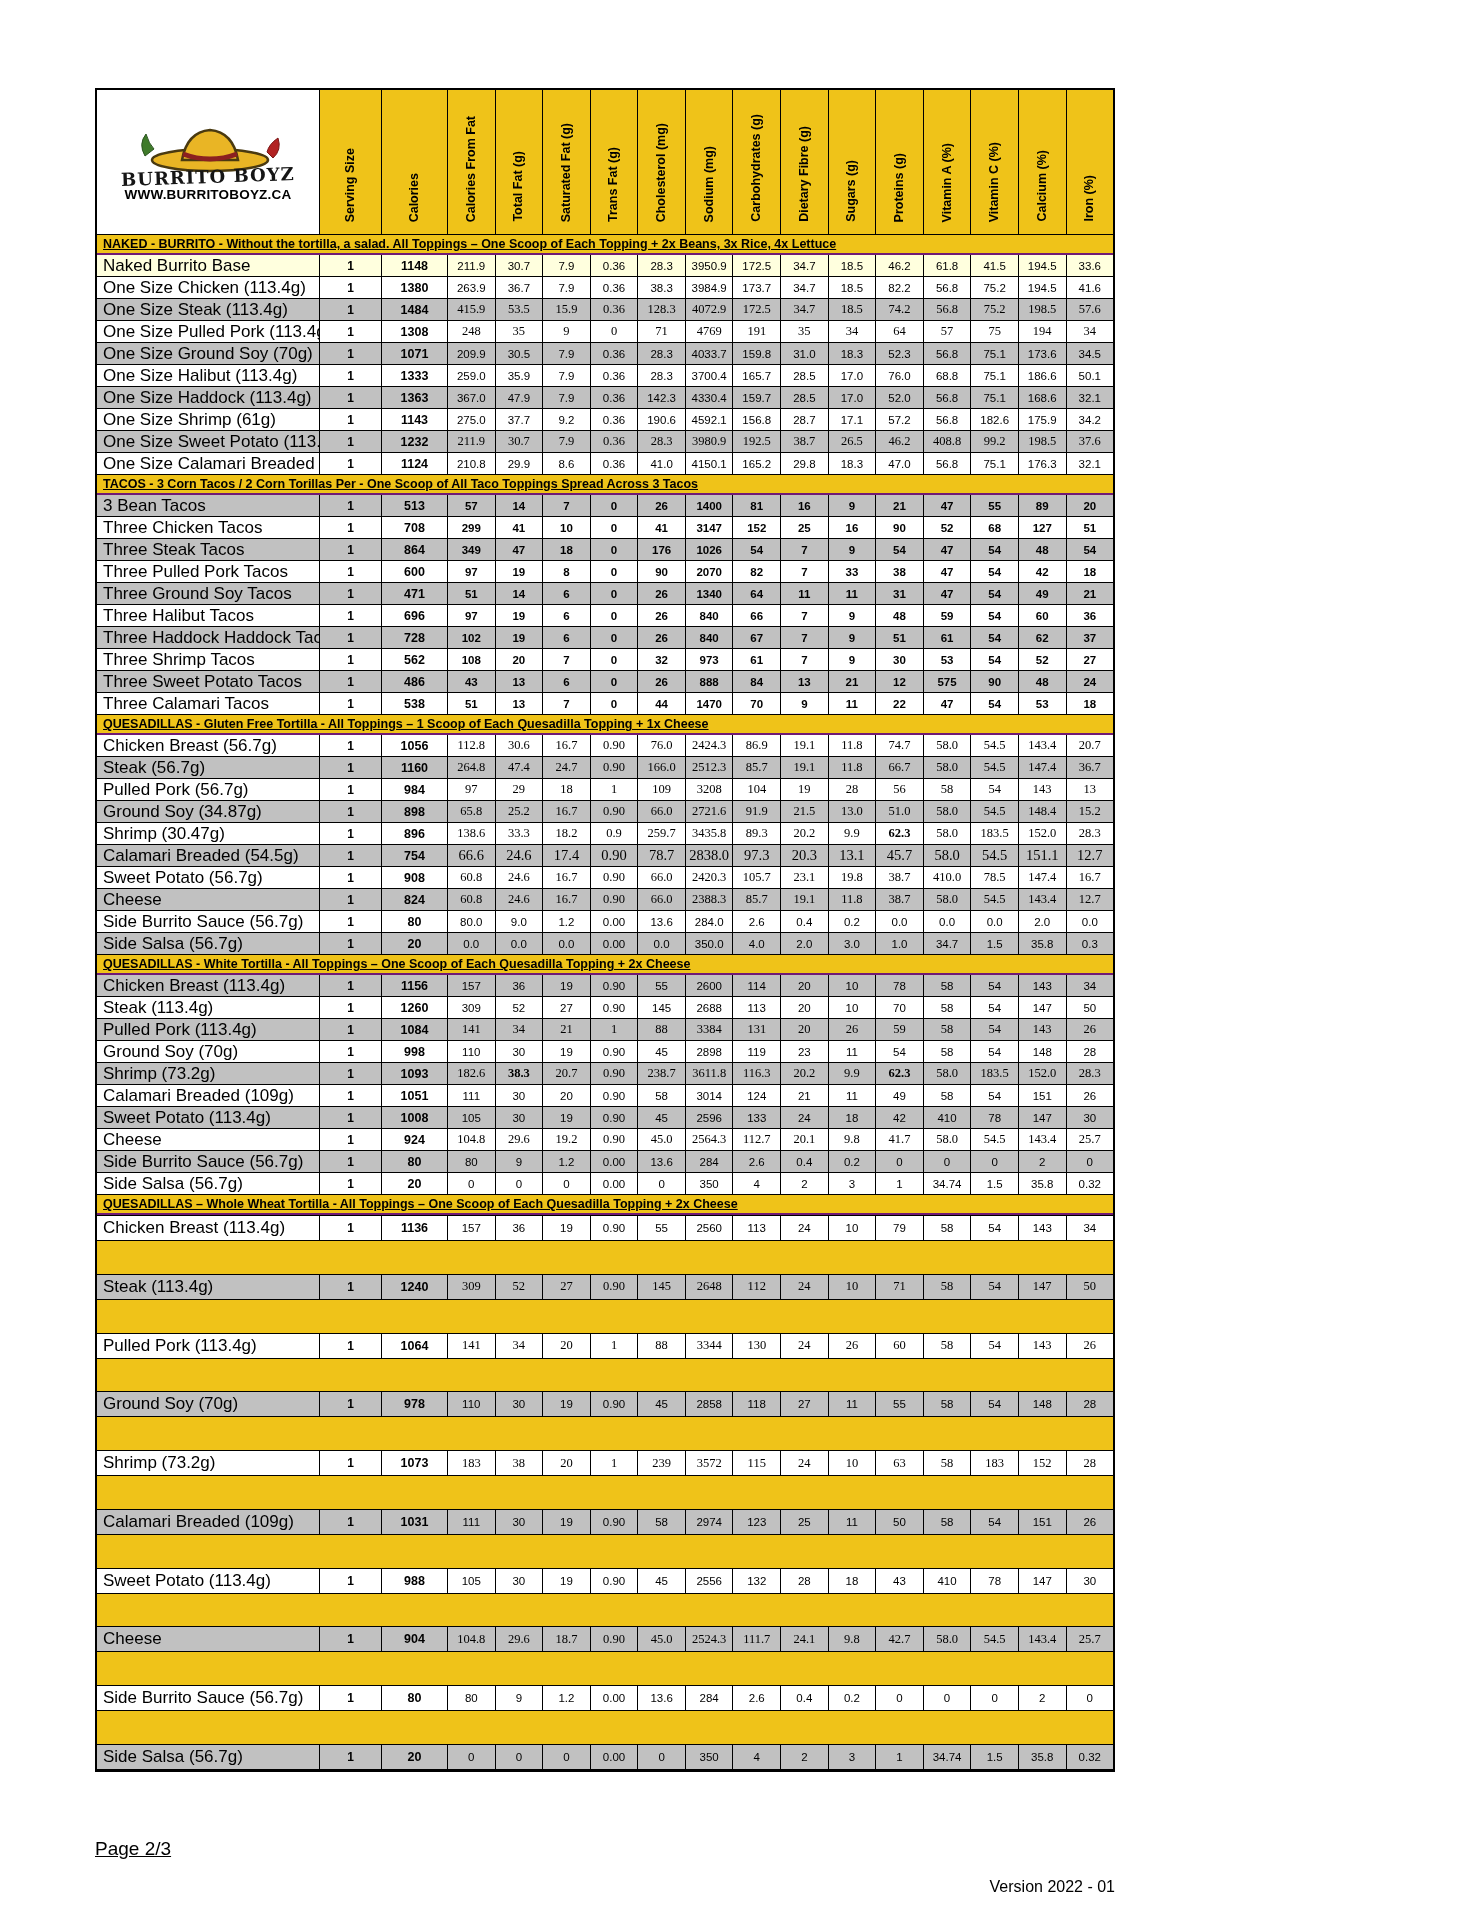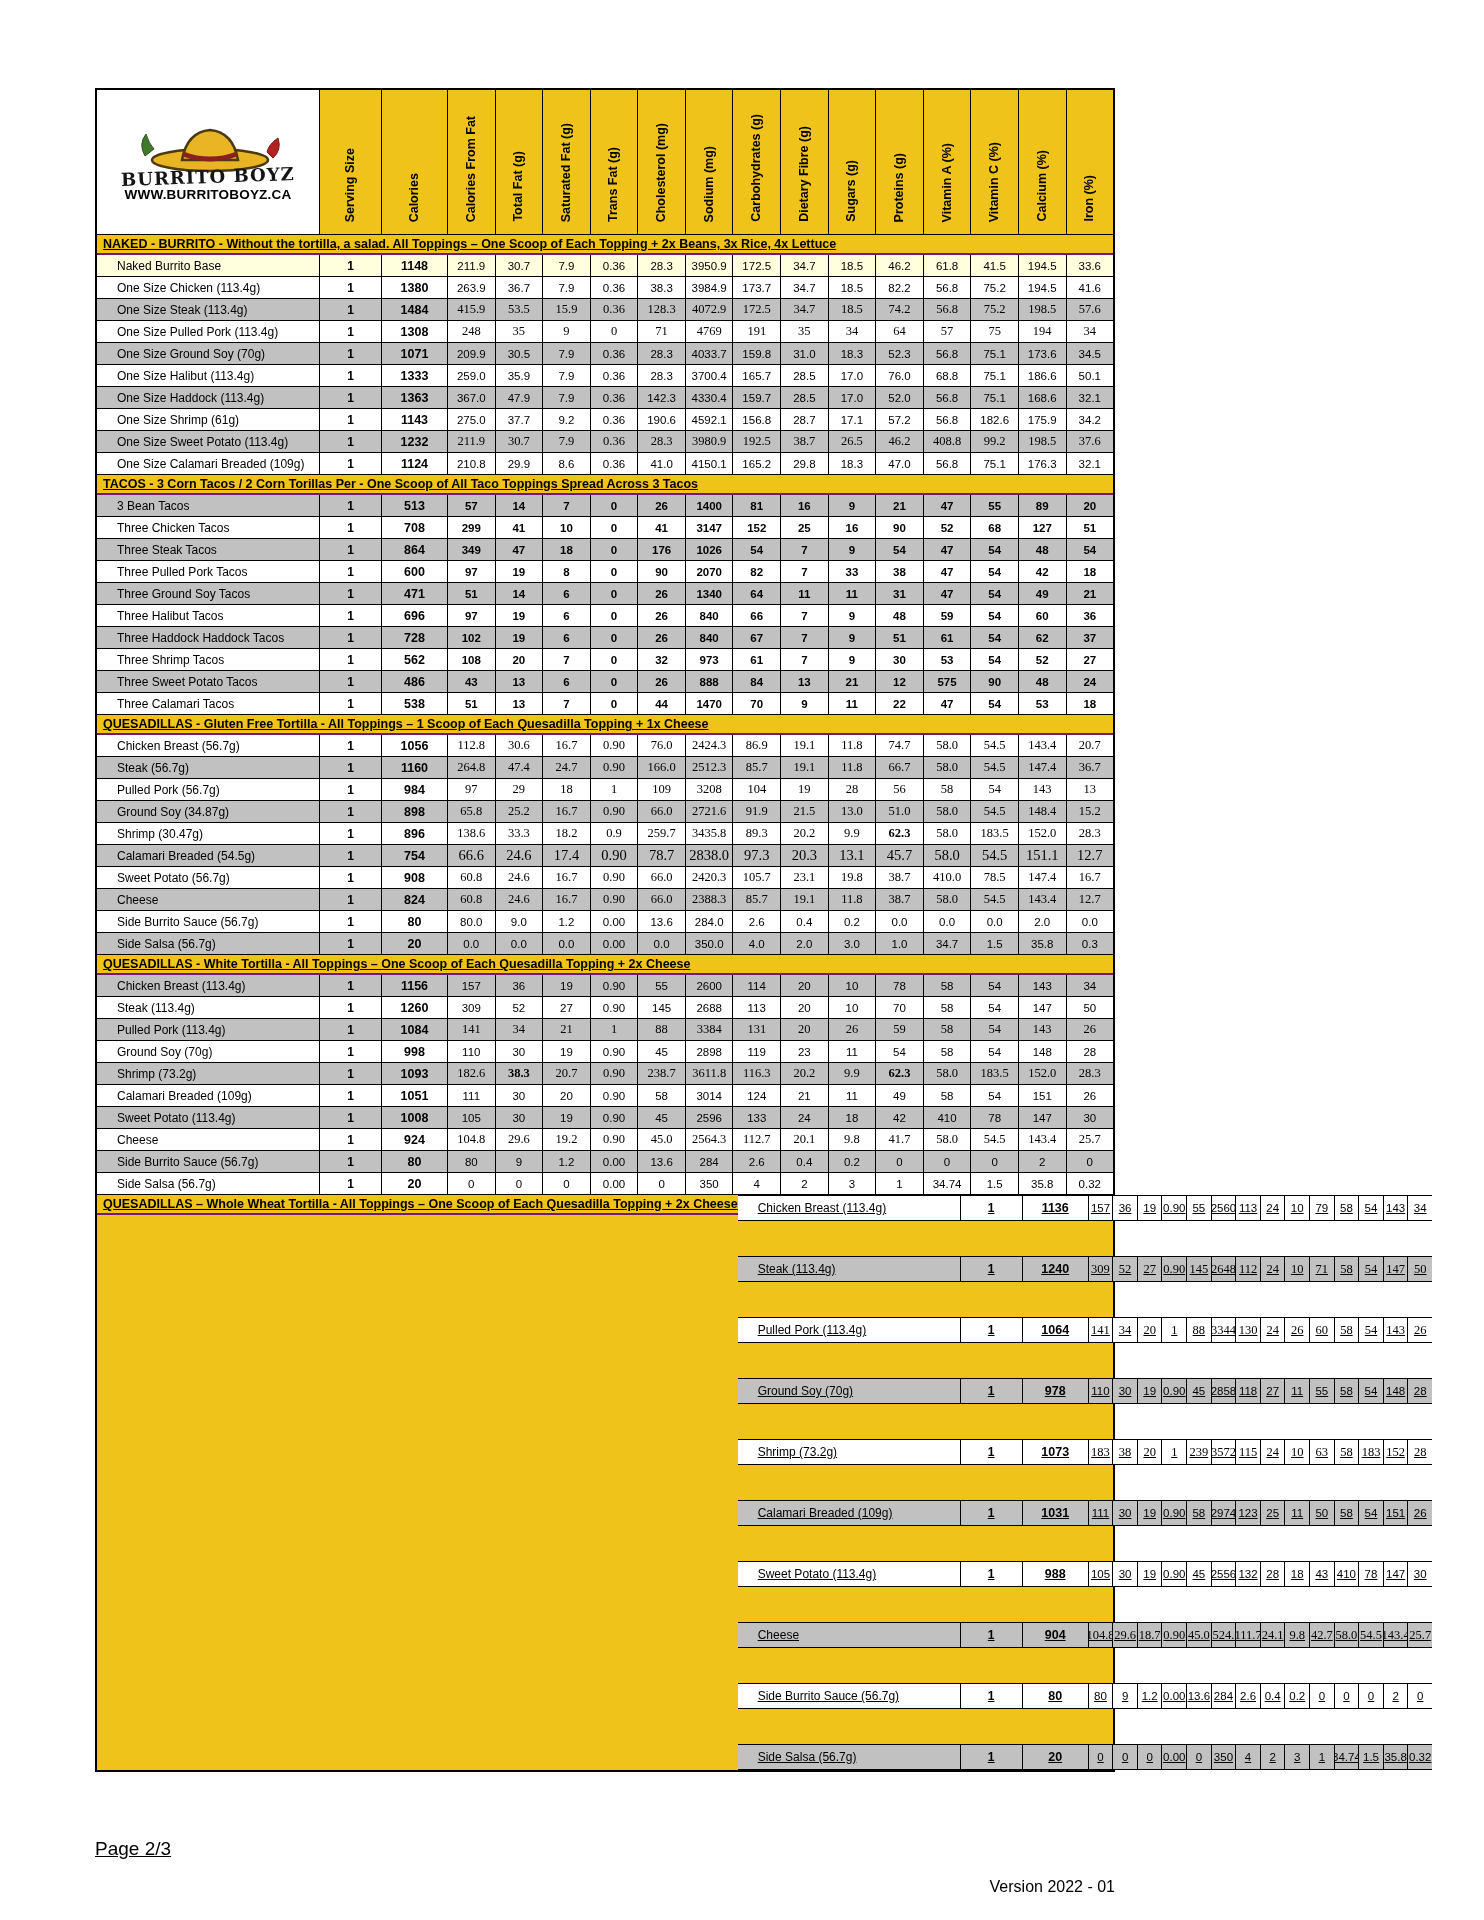--- a/index.html
+++ b/index.html
@@ -41,21 +41,21 @@
   .hcal{width:66px;flex:0 0 auto;}
   .hv{flex:1;}
   .vtext{
     writing-mode:vertical-rl;transform:rotate(180deg);
     font-weight:bold;font-size:12.5px;line-height:1.05;white-space:nowrap;
   }
 
   
   #sections{flex:1;display:flex;flex-direction:column;min-height:0;}
   .section{flex:0 0 auto;}
-  .section.last{flex:1;display:flex;flex-direction:row;min-height:0;text-decoration:underline;}
+  .section.last{flex:1;display:flex;flex-direction:column;min-height:0;}
   .sec-header{
     height:20px;box-sizing:border-box;border-bottom:2px solid #701a75;
     display:flex;align-items:center;padding-left:6px;background:var(--gold,#EFC319);
   }
   .sec-title{font-weight:bold;font-size:12.5px;text-decoration:underline;white-space:nowrap;}
   .sec-body{display:flex;flex-direction:column;}
   .section.last .sec-body{flex:1;justify-content:space-between;}
 
   .row{
     display:flex;height:22px;box-sizing:border-box;border-bottom:1px solid #000;
@@ -66,21 +66,21 @@
   .shade-gray{background:var(--gray,#C1C1C1);}
   .shade-cream{background:var(--cream,#FFFFDE);}
 
   .cell{
     box-sizing:border-box;border-left:1px solid #000;
     display:flex;align-items:center;justify-content:center;
     font-size:11.5px;overflow:hidden;white-space:nowrap;
   }
   .cell.name{
     width:222px;flex:0 0 auto;border-left:none;justify-content:flex-start;
-    padding-left:20px;font-size:12px;text-align:center;
+    padding-left:6px;font-size:17px;text-align:center;
   }
   .cell.serv{width:62px;flex:0 0 auto;font-weight:bold;font-size:12px;}
   .cell.cal{width:66px;flex:0 0 auto;font-weight:bold;font-size:12.5px;}
   .cell.v{flex:1;}
   .row.serif .cell.v{font-family:"Liberation Serif",serif;font-size:12.5px;}
   .row.large .cell.v{font-size:14.5px;}
   .row.boldvals .cell.v{font-weight:bold;}
   .cell.b{font-weight:bold !important;}
 
   

